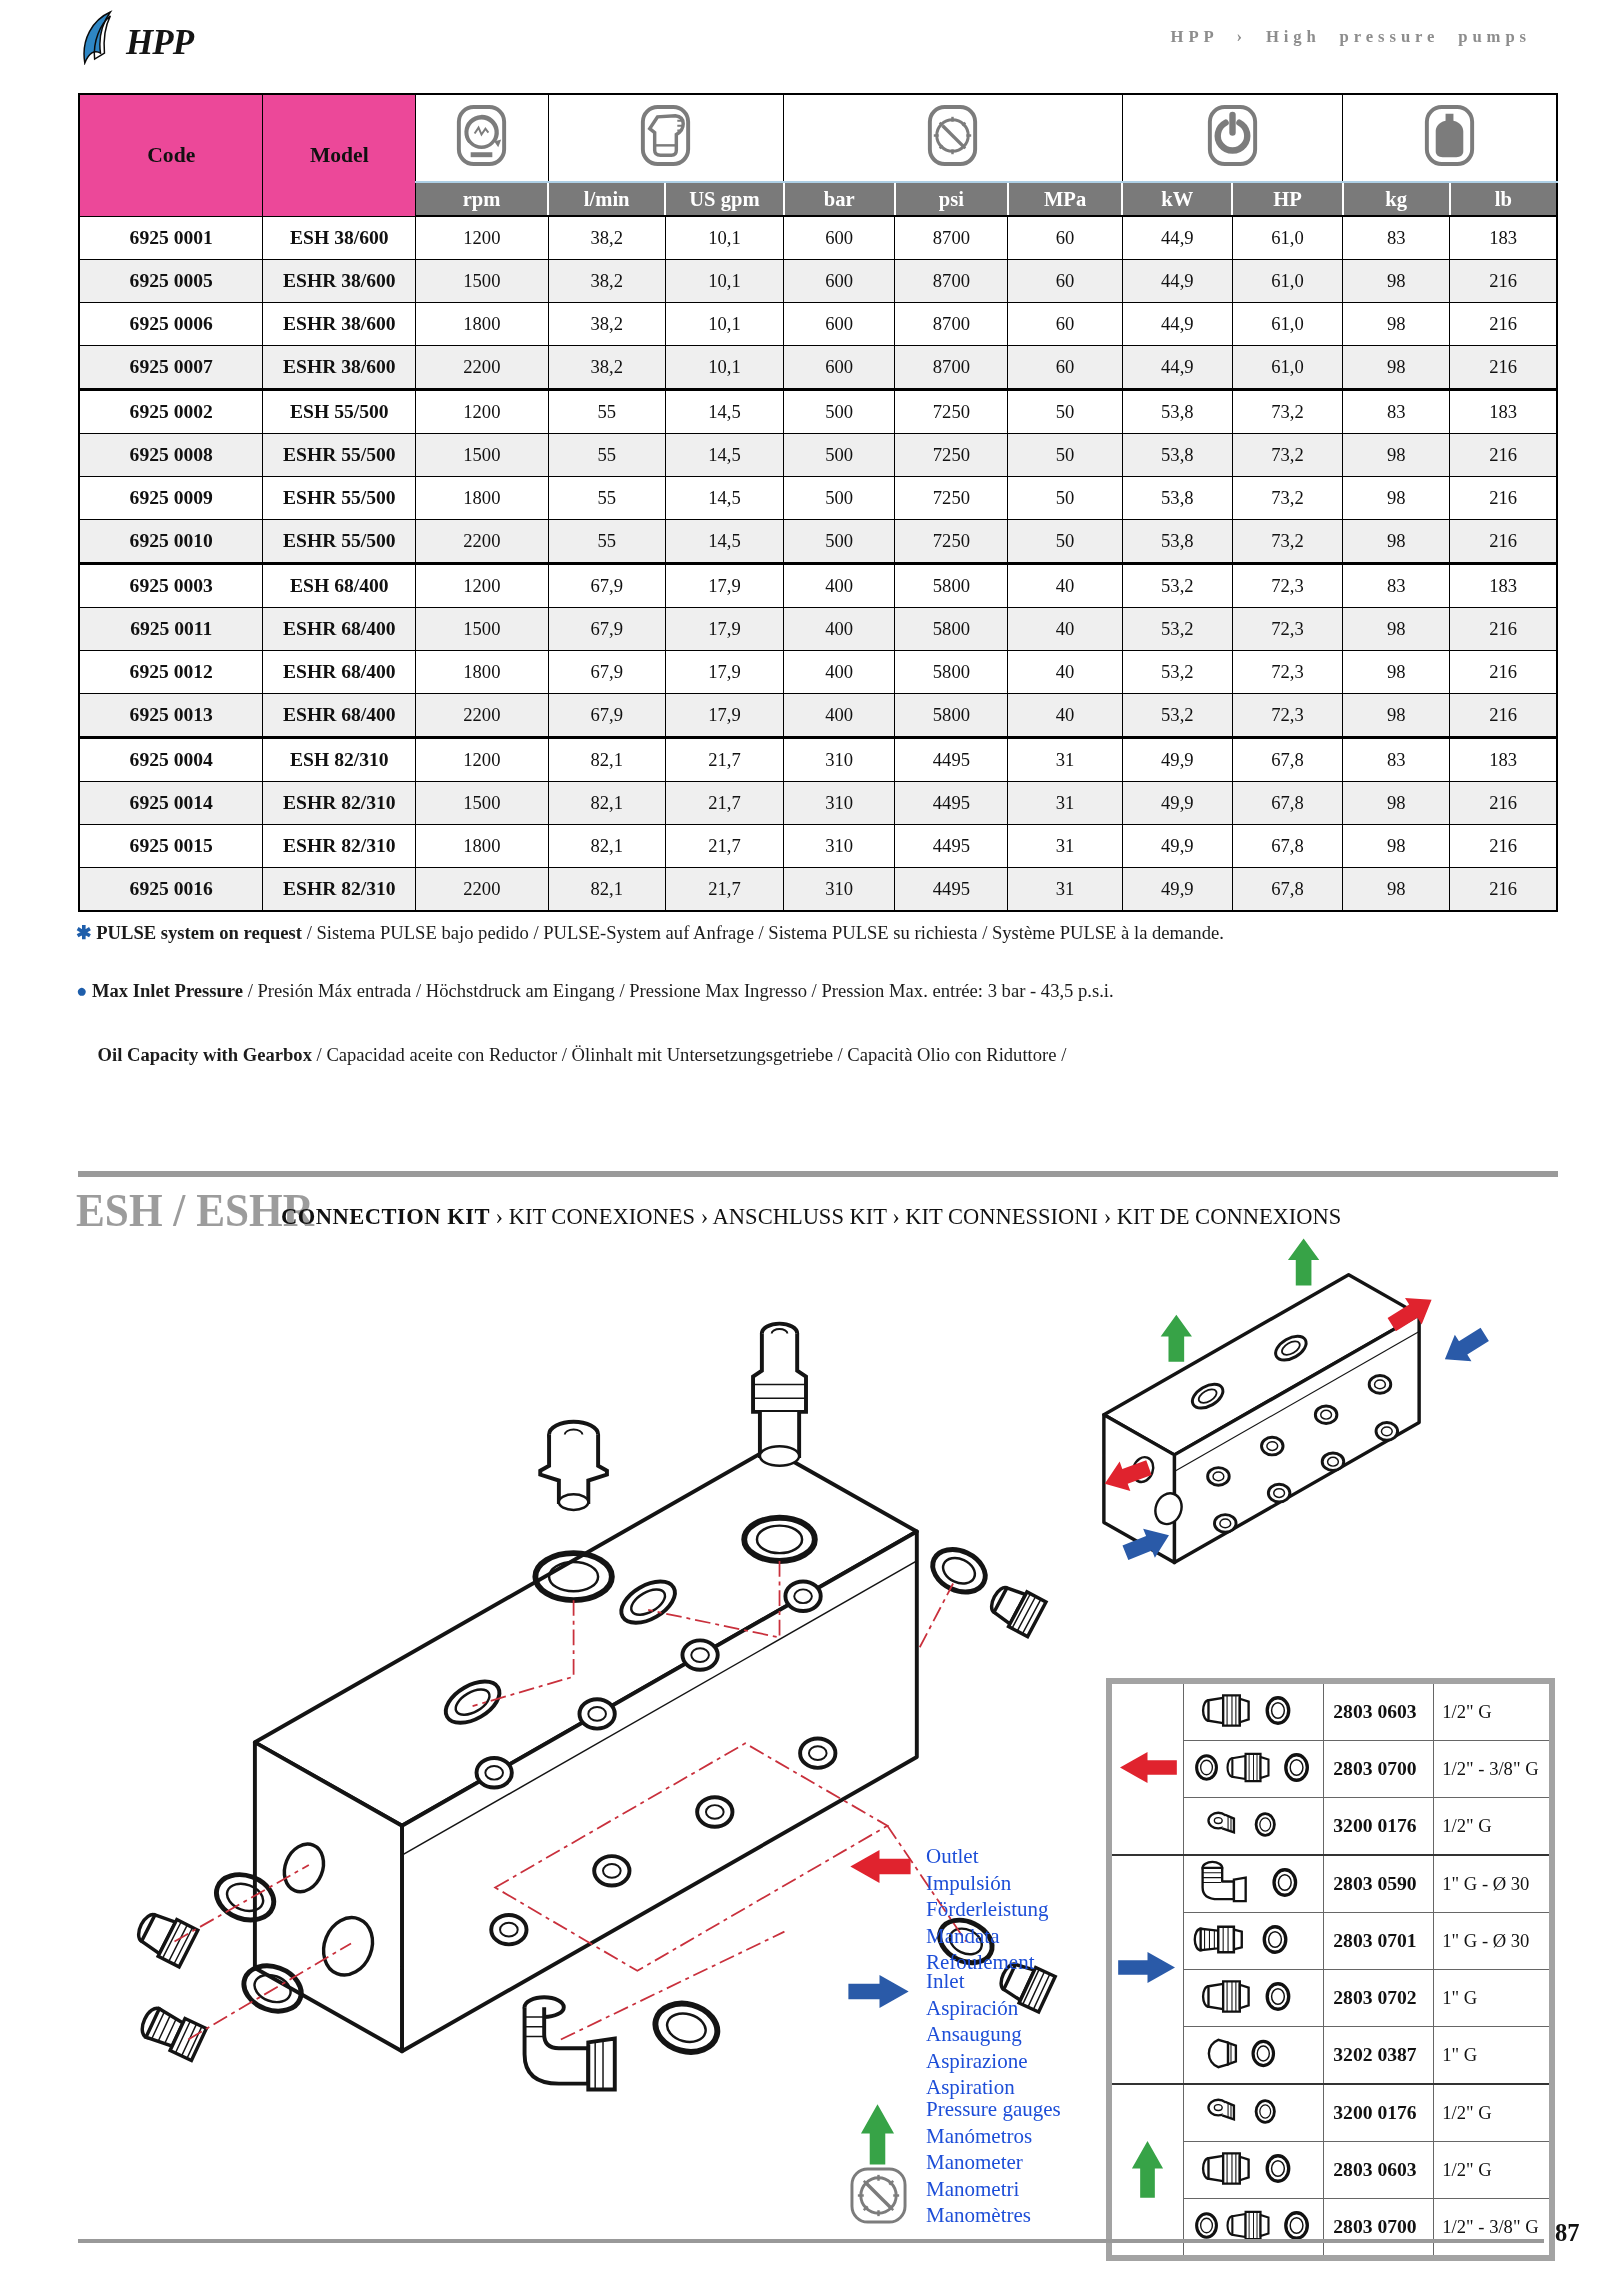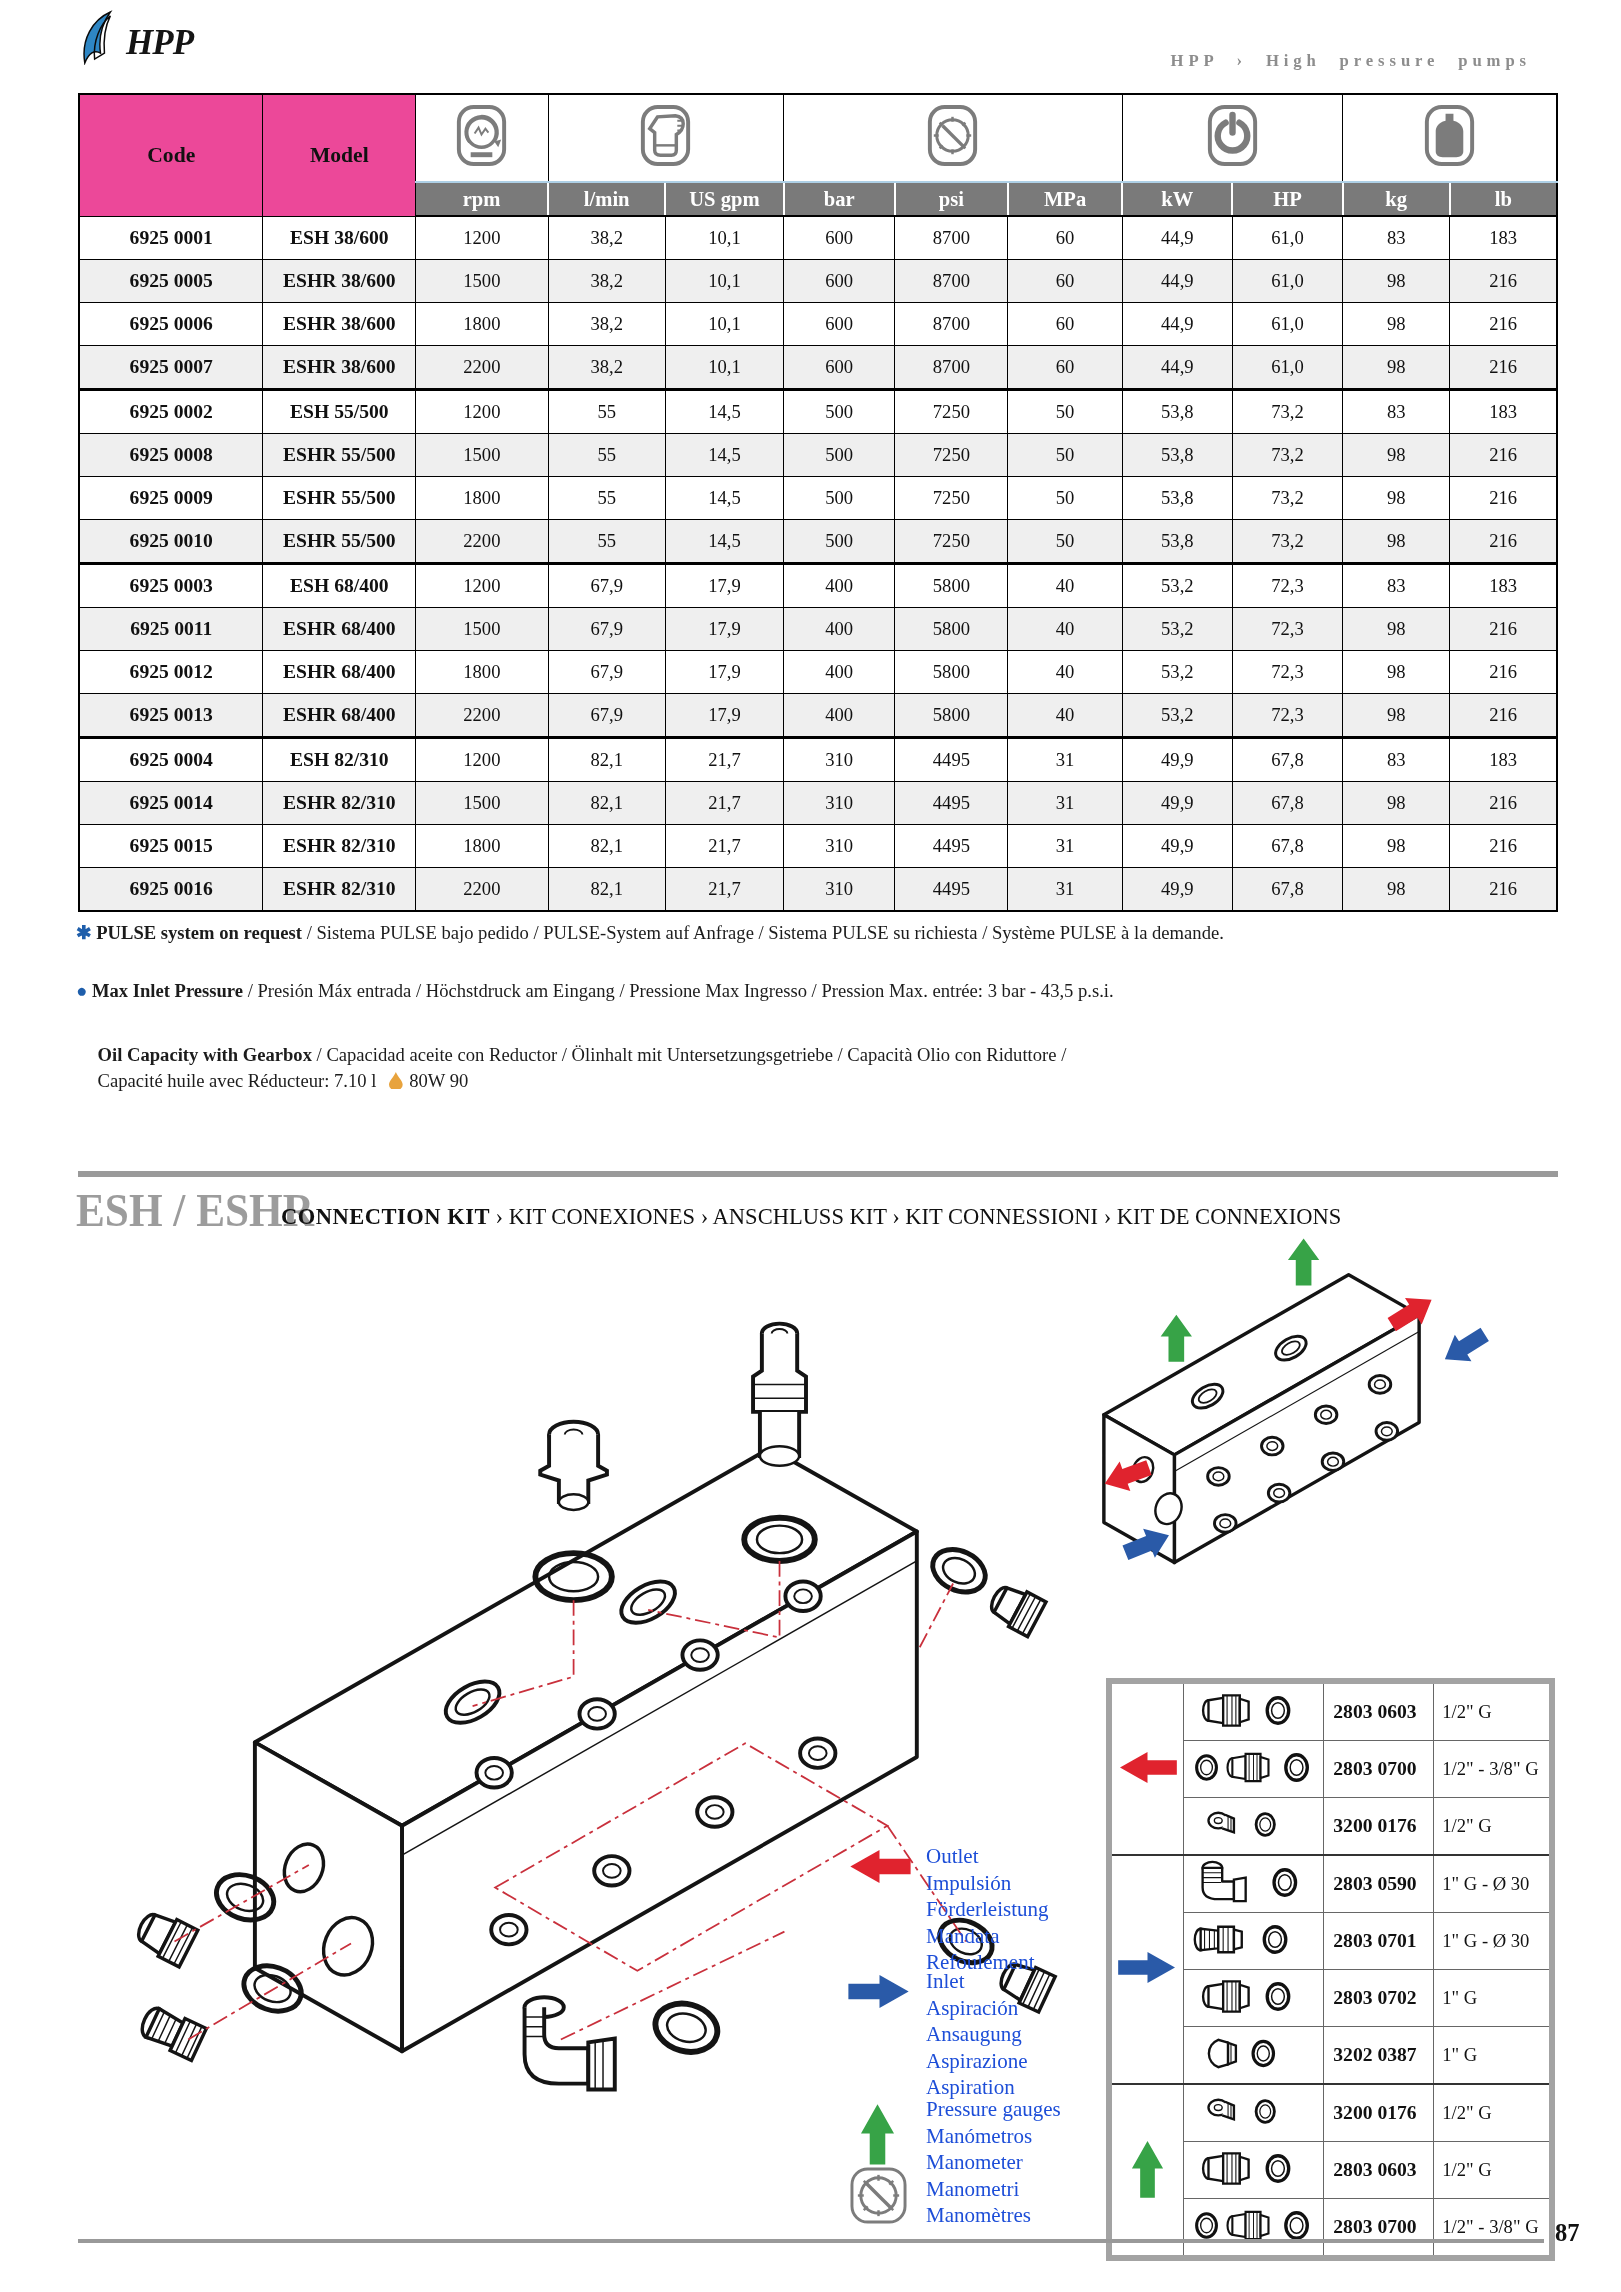--- a/index.html
+++ b/index.html
@@ -4,21 +4,21 @@
 <style>
   html,body{margin:0;padding:0;background:#fff;}
   .page{position:relative;width:1594px;height:2293px;background:#fff;overflow:hidden;
         font-family:Liberation Serif, serif;color:#111;}
 
   
   .brand{position:absolute;left:71px;top:9.8px;display:flex;align-items:flex-end;}
   .brand-text{font-size:35px;font-weight:800;font-style:italic;letter-spacing:-1px;color:#151515;
               margin-left:-5.9px;margin-bottom:2px;}
   .tagline{position:absolute;top:27.4px;right:63px;color:#8d8d8d;font-weight:bold;font-size:16.7px;
-           letter-spacing:4.9px;word-spacing:9.8px;margin-top:24px;}
+           letter-spacing:4.9px;word-spacing:9.8px;}
 
   
   table.spec{position:absolute;left:78px;top:93px;width:1480px;border-collapse:collapse;
              table-layout:fixed;border:2px solid #000;}
   table.spec th,table.spec td{border:1px solid #000;padding:0;text-align:center;vertical-align:middle;}
   th.h-span{font-size:21.6px;font-weight:bold;background:#ec4899;}
   th.icon-cell{height:86px;background:#fff;border-bottom:none;}
   tr.units th{background:#7a7a7a;color:#fff;font-size:20.6px;font-weight:bold;height:32px;
               border-top:2.9px solid #aed0e6;border-bottom:2px solid #000;}
   tr.units th + th{border-left:2px solid #fff;}
@@ -391,27 +391,20 @@
     <b>PULSE system on request</b><span> / Sistema PULSE bajo pedido / PULSE-System auf Anfrage / Sistema PULSE su richiesta / Système PULSE à la demande.</span>
   </div>
   <div class="note" style="top:980px;">
     <span class="blt">●</span>
     <b>Max Inlet Pressure</b><span> / Presión Máx entrada / Höchstdruck am Eingang / Pressione Max Ingresso / Pression Max. entrée:  3 bar - 43,5 p.s.i.</span>
   </div>
   <div class="note" style="top:1042px;">
     <div class="oil-line oil-indent">
       <b>Oil Capacity with Gearbox</b><span> / Capacidad aceite con Reductor / Ölinhalt mit Untersetzungsgetriebe  / Capacità Olio con Riduttore /</span>
     </div>
-    <div class="oil-line oil-indent">
-      <span>Capacité huile avec Réducteur:  7.10 l</span>
-      <span class="drop"><svg width="13.7" height="17.6" viewBox="0 0 14 18">
-            <path d="M7,0 C9,5 14,9 14,13 A7,6 0 1 1 0,13 C0,9 5,5 7,0 Z" fill="#e8a33d"></path>
-          </svg></span>
-      <span>80W 90</span>
-    </div>
   </div>
 
   <div class="divbar"></div>
   <div class="sec-title">ESH / ESHR</div>
   <div class="sec-sub">
     <b>CONNECTION KIT</b><span> › KIT CONEXIONES › ANSCHLUSS KIT › KIT CONNESSIONI › KIT DE CONNEXIONS</span>
   </div>
 
   <svg class="" style="position:absolute;left:98px;top:1255px;" width="961" height="961" viewBox="0 0 980 980">
     <g fill="#fff" stroke="#141414" stroke-width="4" stroke-linejoin="round">

